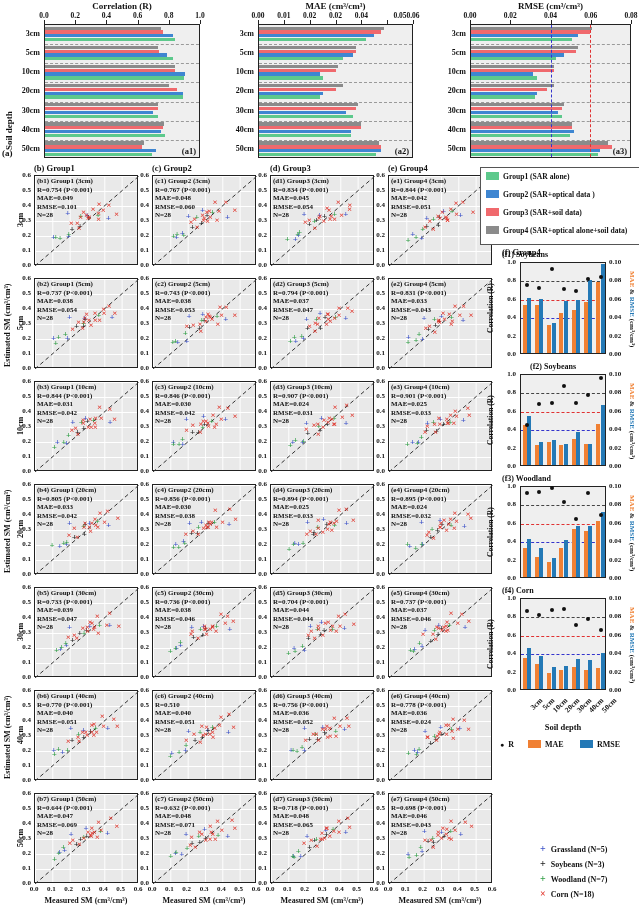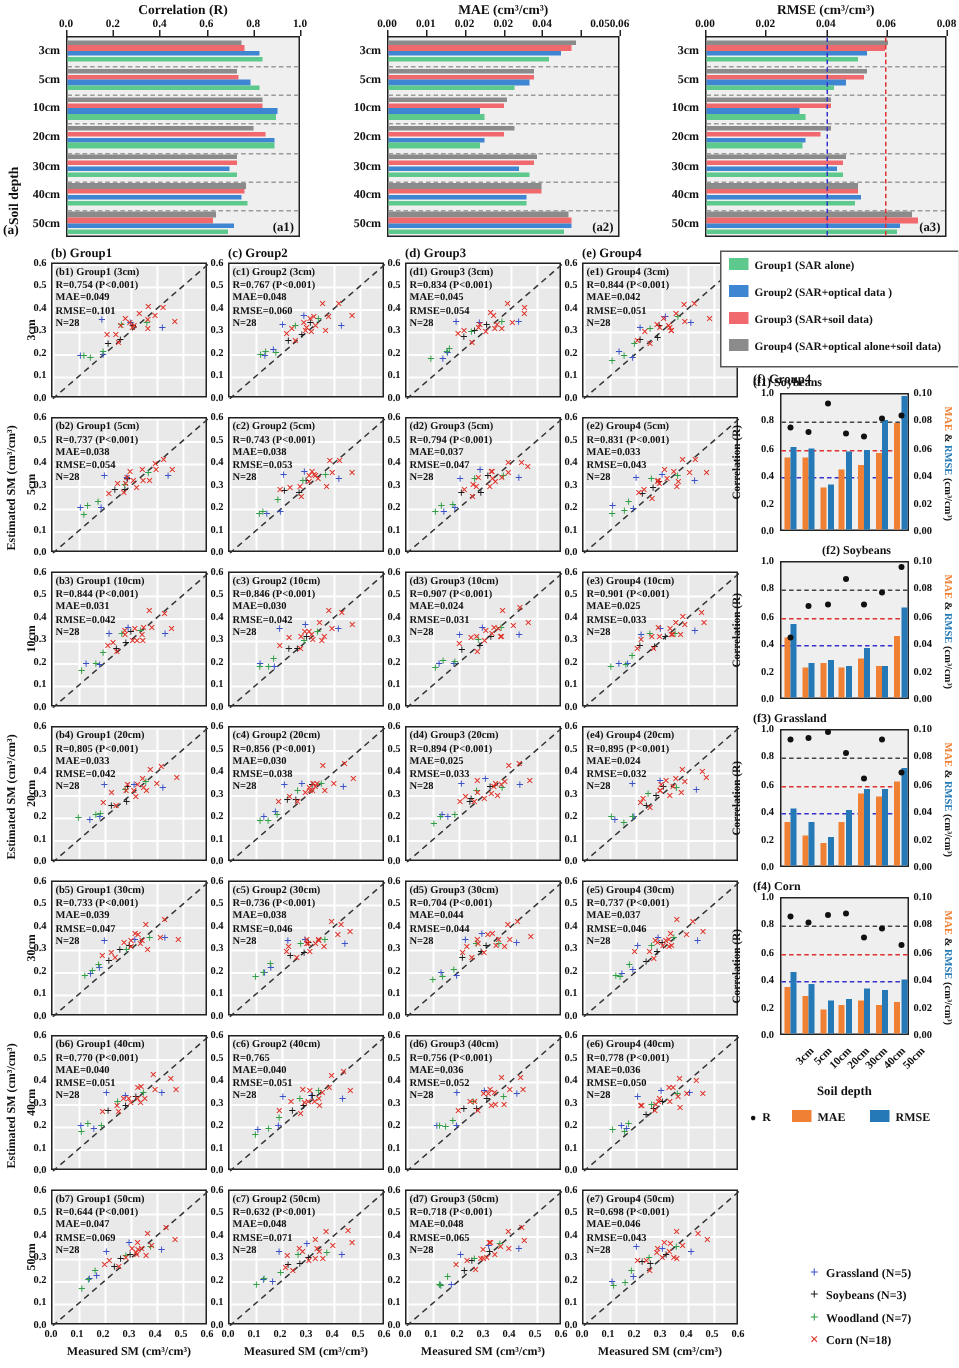--- a/index.html
+++ b/index.html
@@ -1237,21 +1237,21 @@
         <div class="marker" style="left: 54.1605px; top: 38.5609px; color: rgb(224, 49, 39);">×</div>
         <div class="marker" style="left: 59.2547px; top: 32.6082px; color: rgb(224, 49, 39);">×</div>
         <div class="marker" style="left: 57.0812px; top: 36.801px; color: rgb(224, 49, 39);">×</div>
         <div class="marker" style="left: 57.4795px; top: 41.7173px; color: rgb(224, 49, 39);">×</div>
         <div class="marker" style="left: 65.4549px; top: 21.5925px; color: rgb(224, 49, 39);">×</div>
         <div class="marker" style="left: 63.9274px; top: 30.4432px; color: rgb(224, 49, 39);">×</div>
         <div class="marker" style="left: 73.5487px; top: 19.1409px; color: rgb(224, 49, 39);">×</div>
         <div class="marker" style="left: 77.9416px; top: 31.8045px; color: rgb(224, 49, 39);">×</div>
         <div class="stats">
           <div>(c6) Group2 (40cm)</div>
-          <div>R=0.765</div>
+          <div>R=0.510</div>
           <div>MAE=0.040</div>
           <div>RMSE=0.051</div>
           <div>N=28</div>
         </div>
       </div>
       <div class="tick" style="left: 136px; top: 686px; width: 13px; text-align: right; font-size: 7px;">0.6</div>
       <div class="tick" style="left: 136px; top: 701px; width: 13px; text-align: right; font-size: 7px;">0.5</div>
       <div class="tick" style="left: 136px; top: 716px; width: 13px; text-align: right; font-size: 7px;">0.4</div>
       <div class="tick" style="left: 136px; top: 731px; width: 13px; text-align: right; font-size: 7px;">0.3</div>
       <div class="tick" style="left: 136px; top: 746px; width: 13px; text-align: right; font-size: 7px;">0.2</div>
@@ -1333,21 +1333,21 @@
         <div class="marker" style="left: 60.4941px; top: 36.461px; color: rgb(224, 49, 39);">×</div>
         <div class="marker" style="left: 61.8223px; top: 42.6679px; color: rgb(224, 49, 39);">×</div>
         <div class="marker" style="left: 61.5723px; top: 24.3432px; color: rgb(224, 49, 39);">×</div>
         <div class="marker" style="left: 66.3104px; top: 33.5851px; color: rgb(224, 49, 39);">×</div>
         <div class="marker" style="left: 72.6914px; top: 24.5535px; color: rgb(224, 49, 39);">×</div>
         <div class="marker" style="left: 77.0443px; top: 33.9954px; color: rgb(224, 49, 39);">×</div>
         <div class="stats">
           <div>(e6) Group4 (40cm)</div>
           <div>R=0.778 (P&lt;0.001)</div>
           <div>MAE=0.036</div>
-          <div>RMSE=0.050</div>
+          <div>RMSE=0.024</div>
           <div>N=28</div>
         </div>
       </div>
       <div class="tick" style="left: 372px; top: 686px; width: 13px; text-align: right; font-size: 7px;">0.6</div>
       <div class="tick" style="left: 372px; top: 701px; width: 13px; text-align: right; font-size: 7px;">0.5</div>
       <div class="tick" style="left: 372px; top: 716px; width: 13px; text-align: right; font-size: 7px;">0.4</div>
       <div class="tick" style="left: 372px; top: 731px; width: 13px; text-align: right; font-size: 7px;">0.3</div>
       <div class="tick" style="left: 372px; top: 746px; width: 13px; text-align: right; font-size: 7px;">0.2</div>
       <div class="tick" style="left: 372px; top: 761px; width: 13px; text-align: right; font-size: 7px;">0.1</div>
       <div class="tick" style="left: 372px; top: 776px; width: 13px; text-align: right; font-size: 7px;">0.0</div>
@@ -1615,21 +1615,21 @@
       <div class="tick" style="left: 498px; top: 331.6px; width: 18px; text-align: right; font-size: 7px;">0.2</div>
       <div class="tick" style="left: 498px; top: 350px; width: 18px; text-align: right; font-size: 7px;">0.0</div>
       <div class="tick" style="left: 609px; top: 258px; width: 22px; font-size: 7px;">0.10</div>
       <div class="tick" style="left: 609px; top: 276.4px; width: 22px; font-size: 7px;">0.08</div>
       <div class="tick" style="left: 609px; top: 294.8px; width: 22px; font-size: 7px;">0.06</div>
       <div class="tick" style="left: 609px; top: 313.2px; width: 22px; font-size: 7px;">0.04</div>
       <div class="tick" style="left: 609px; top: 331.6px; width: 22px; font-size: 7px;">0.02</div>
       <div class="tick" style="left: 609px; top: 350px; width: 22px; font-size: 7px;">0.00</div>
       <div class="abs vtext-up" style="left: 486px; top: 262px; height: 92px; font-weight: bold; font-size: 7.5px; text-align: center;">Correlation (R)</div>
       <div class="abs vtext-down" style="left: 628px; top: 256px; height: 106px; font-weight: bold; font-size: 7px; text-align: center;"><span style="color: rgb(240, 128, 51);">MAE</span><span style="color: rgb(17, 17, 17);"> &amp; </span><span style="color: rgb(36, 121, 182);">RMSE</span><span style="color: rgb(17, 17, 17);"> (cm³/cm³)</span></div>
-      <div class="hdr" style="left: 526px; top: 362px; font-size: 8px; padding-left: 22px;">(f2) Soybeans</div>
+      <div class="hdr" style="left: 508px; top: 362px; font-size: 8px; padding-left: 22px;">(f2) Soybeans</div>
       <div class="plot" style="left: 520px; top: 374px; width: 86px; height: 92px; background: rgb(239, 239, 239);">
         <div class="sep" style="left: 0px; top: 18.4px; width: 84px; border-top-color: rgb(68, 68, 68); border-top-style: dashed;"></div>
         <div class="sep" style="left: 0px; top: 36.8px; width: 84px; border-top-color: rgb(224, 49, 49); border-top-style: dashed;"></div>
         <div class="sep" style="left: 0px; top: 55.2px; width: 84px; border-top-color: rgb(51, 51, 204); border-top-style: dashed;"></div>
         <div class="bar" style="left: 1.6px; bottom: 0px; width: 4px; height: 39.56px; background: rgb(240, 128, 51);"></div>
         <div class="bar" style="left: 6px; bottom: 0px; width: 4px; height: 48.76px; background: rgb(36, 121, 182);"></div>
         <div class="dot" style="left: 4px; top: 47.68px;"></div>
         <div class="bar" style="left: 13.8857px; bottom: 0px; width: 4px; height: 20.24px; background: rgb(240, 128, 51);"></div>
         <div class="bar" style="left: 18.2857px; bottom: 0px; width: 4px; height: 23px; background: rgb(36, 121, 182);"></div>
         <div class="dot" style="left: 16.2857px; top: 26.52px;"></div>
@@ -1656,21 +1656,21 @@
       <div class="tick" style="left: 498px; top: 443.6px; width: 18px; text-align: right; font-size: 7px;">0.2</div>
       <div class="tick" style="left: 498px; top: 462px; width: 18px; text-align: right; font-size: 7px;">0.0</div>
       <div class="tick" style="left: 609px; top: 370px; width: 22px; font-size: 7px;">0.10</div>
       <div class="tick" style="left: 609px; top: 388.4px; width: 22px; font-size: 7px;">0.08</div>
       <div class="tick" style="left: 609px; top: 406.8px; width: 22px; font-size: 7px;">0.06</div>
       <div class="tick" style="left: 609px; top: 425.2px; width: 22px; font-size: 7px;">0.04</div>
       <div class="tick" style="left: 609px; top: 443.6px; width: 22px; font-size: 7px;">0.02</div>
       <div class="tick" style="left: 609px; top: 462px; width: 22px; font-size: 7px;">0.00</div>
       <div class="abs vtext-up" style="left: 486px; top: 374px; height: 92px; font-weight: bold; font-size: 7.5px; text-align: center;">Correlation (R)</div>
       <div class="abs vtext-down" style="left: 628px; top: 368px; height: 106px; font-weight: bold; font-size: 7px; text-align: center;"><span style="color: rgb(240, 128, 51);">MAE</span><span style="color: rgb(17, 17, 17);"> &amp; </span><span style="color: rgb(36, 121, 182);">RMSE</span><span style="color: rgb(17, 17, 17);"> (cm³/cm³)</span></div>
-      <div class="hdr" style="left: 502px; top: 474px; font-size: 8px;">(f3) Grassland</div>
+      <div class="hdr" style="left: 502px; top: 474px; font-size: 8px;">(f3) Woodland</div>
       <div class="plot" style="left: 520px; top: 486px; width: 86px; height: 92px; background: rgb(239, 239, 239);">
         <div class="sep" style="left: 0px; top: 18.4px; width: 84px; border-top-color: rgb(68, 68, 68); border-top-style: dashed;"></div>
         <div class="sep" style="left: 0px; top: 36.8px; width: 84px; border-top-color: rgb(224, 49, 49); border-top-style: dashed;"></div>
         <div class="sep" style="left: 0px; top: 55.2px; width: 84px; border-top-color: rgb(51, 51, 204); border-top-style: dashed;"></div>
         <div class="bar" style="left: 1.6px; bottom: 0px; width: 4px; height: 28.52px; background: rgb(240, 128, 51);"></div>
         <div class="bar" style="left: 6px; bottom: 0px; width: 4px; height: 37.72px; background: rgb(36, 121, 182);"></div>
         <div class="dot" style="left: 4px; top: 4.44px;"></div>
         <div class="bar" style="left: 13.8857px; bottom: 0px; width: 4px; height: 20.24px; background: rgb(240, 128, 51);"></div>
         <div class="bar" style="left: 18.2857px; bottom: 0px; width: 4px; height: 28.52px; background: rgb(36, 121, 182);"></div>
         <div class="dot" style="left: 16.2857px; top: 2.6px;"></div>

